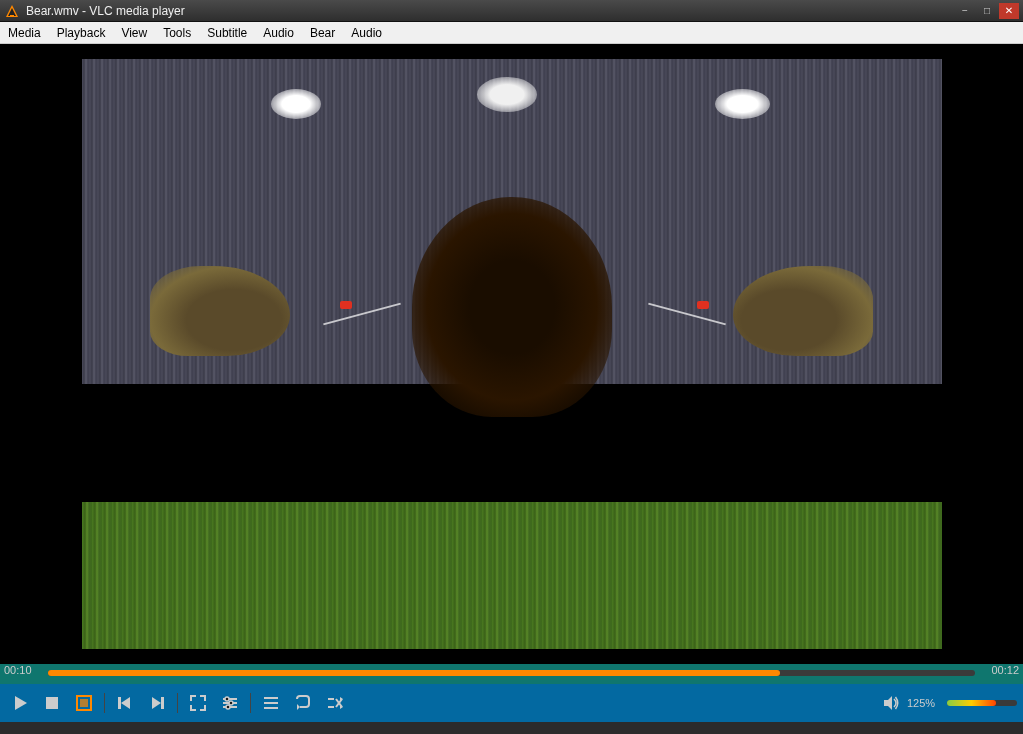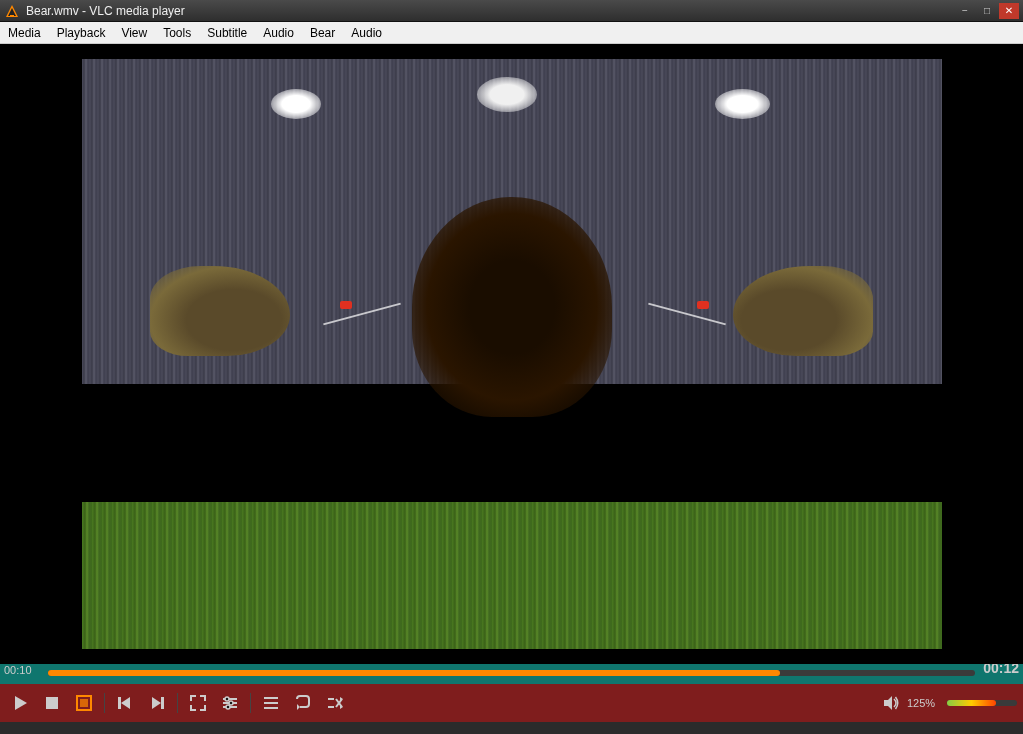--- a/index.html
+++ b/index.html
@@ -248,31 +248,30 @@
       position: relative;
     }
     #progress-fill {
       height: 100%;
       background: #ff8800;
       border-radius: 3px;
       width: 79%;
     }
     #time-total {
       color: #ccc;
-      font-size: 14px;
+      font-size: 11px;
       min-width: 38px;
       text-align: right;
-      font-weight: bold;
     }
 
     
     #controls-bar {
       width: 100%;
       height: 38px;
-      background: #7f1d1d;
+      background: #0369a1;
       display: flex;
       align-items: center;
       padding: 0 6px;
       gap: 4px;
     }
 
     .ctrl-btn {
       width: 28px;
       height: 28px;
       background: transparent;

